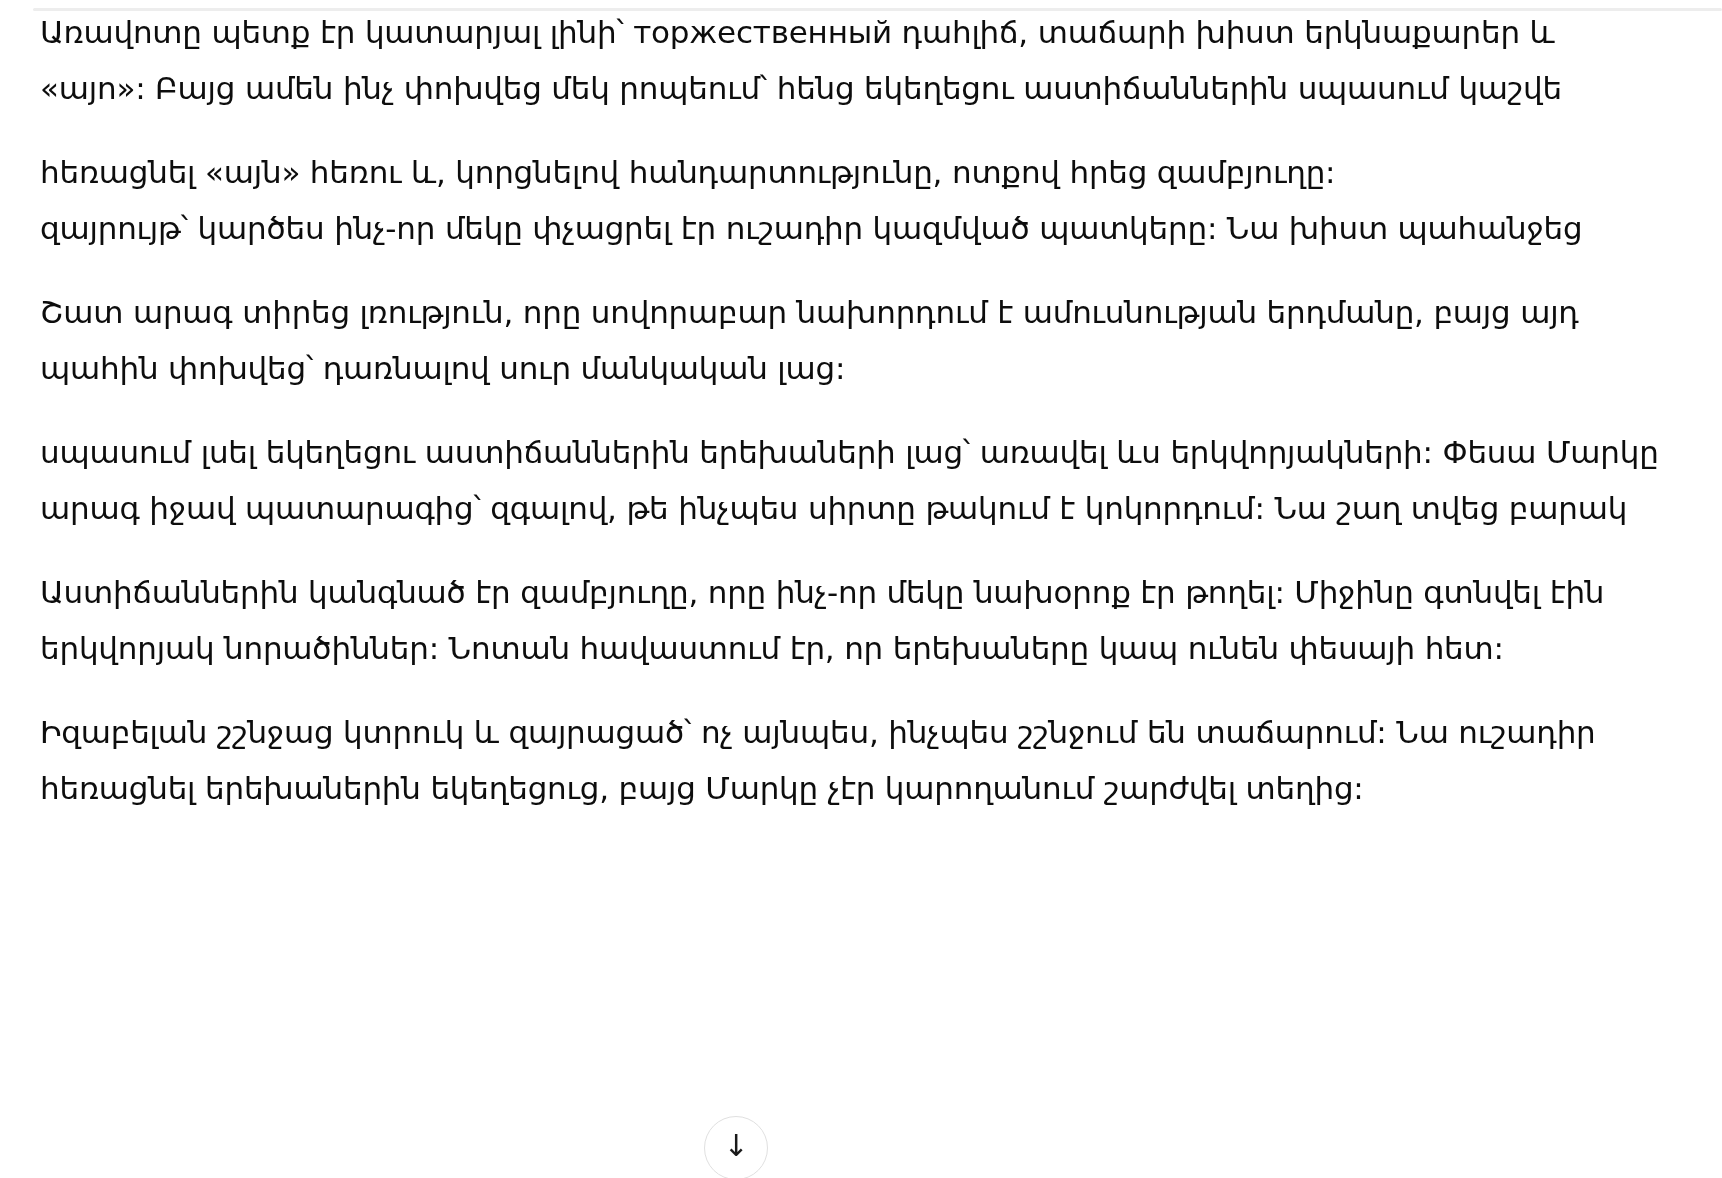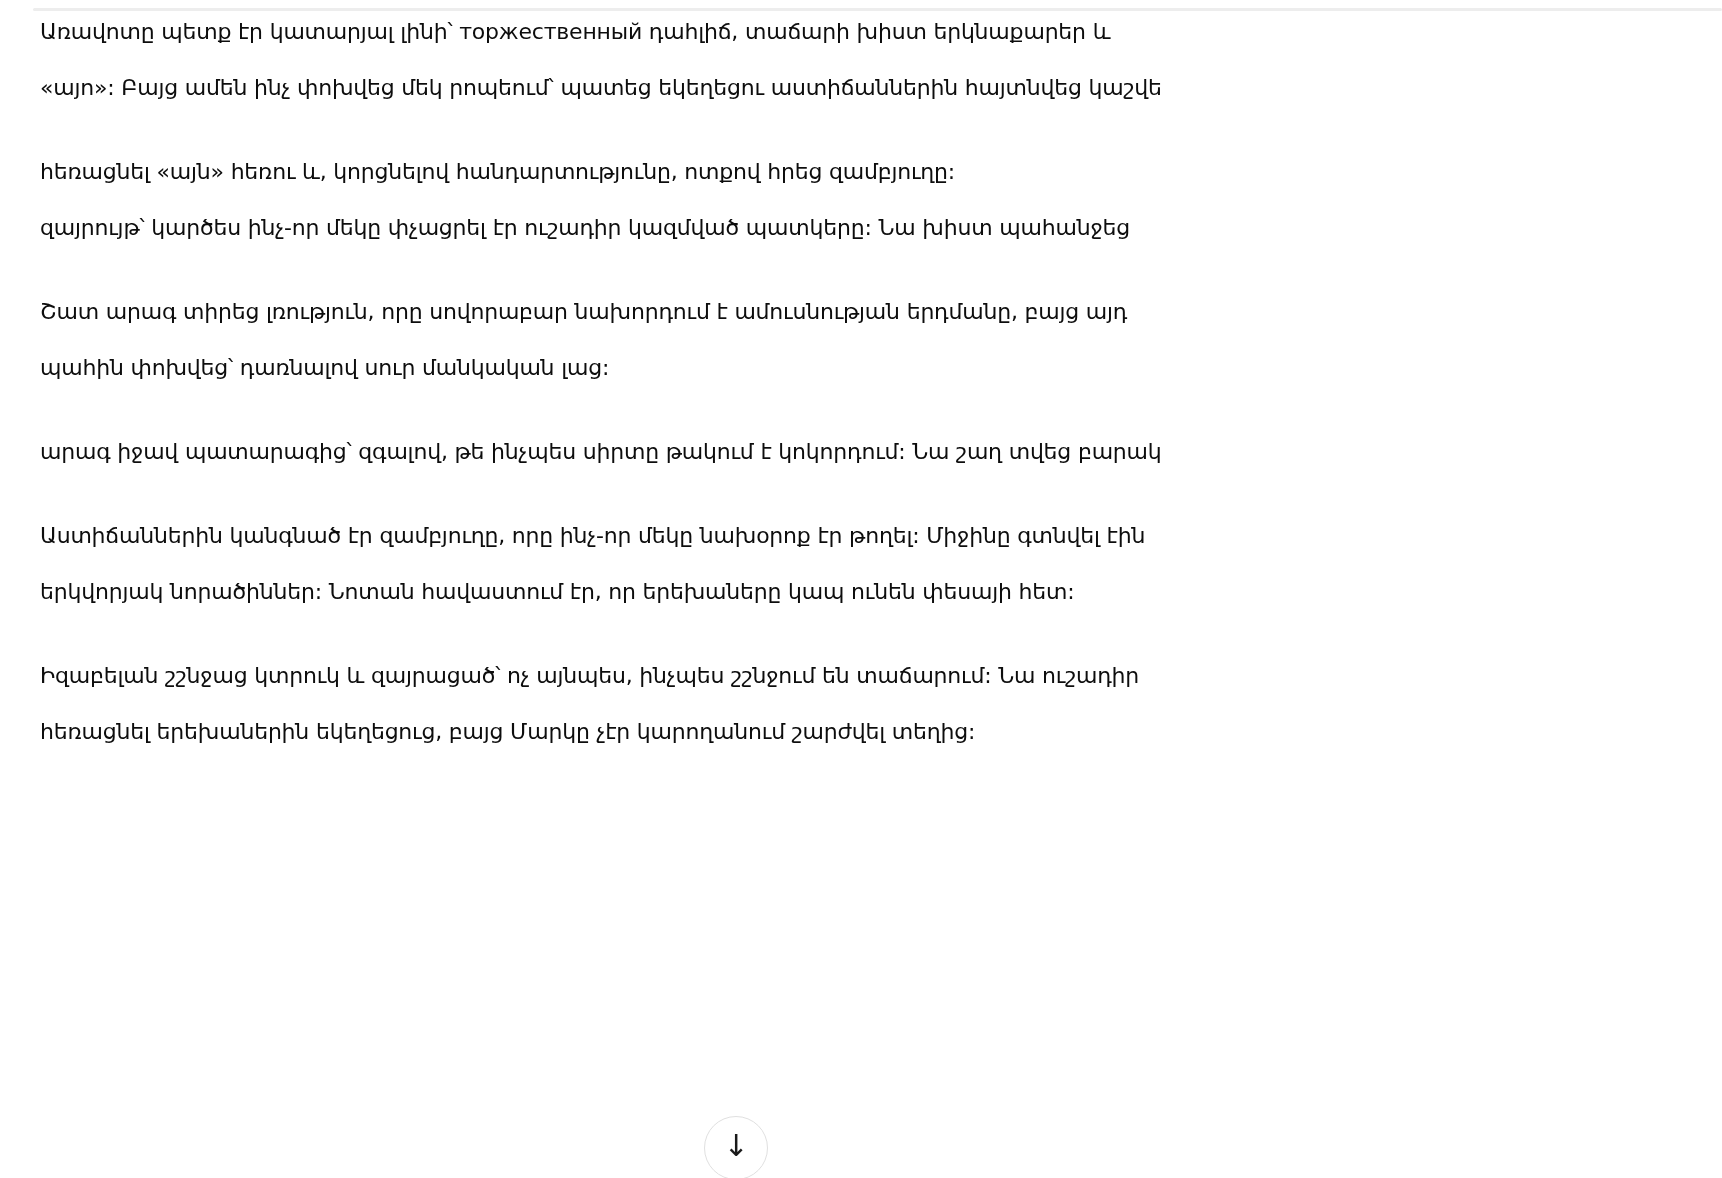--- a/index.html
+++ b/index.html
@@ -32,21 +32,21 @@
     left: 40px;
     right: 20px;
   }
   .paragraph {
     margin: 0 0 28px 0;
     padding: 0;
   }
   .text-line {
     height: 56px;
     line-height: 56px;
-    font-size: 22px;
+    font-size: 31px;
     color: #0d0d0d;
     white-space: nowrap;
     letter-spacing: -0.2px;
   }
   .scroll-btn {
     position: absolute;
     left: 704px;
     top: 1116px;
     width: 64px;
     height: 64px;
@@ -67,31 +67,32 @@
   }
 </style>
 </head>
 <body>
 
 <div class="page">
   <div class="top-divider"></div>
   <div class="document-area" id="document-area">
       <div class="paragraph">
         <div class="text-line">Առավոտը պետք էր կատարյալ լինի՝ торжественный դահլիճ, տաճարի խիստ երկնաքարեր և</div>
-        <div class="text-line">«այո»: Բայց ամեն ինչ փոխվեց մեկ րոպեում՝ պատեց եկեղեցու աստիճաններին հայտնվեց կաշվե</div>
+        <div class="text-line">«այո»: Բայց ամեն ինչ փոխվեց մեկ րոպեում՝ հենց եկեղեցու աստիճաններին սպասում կաշվե</div>
       </div>
       <div class="paragraph">
         <div class="text-line">հեռացնել «այն» հեռու և, կորցնելով հանդարտությունը, ոտքով հրեց զամբյուղը:</div>
         <div class="text-line">զայրույթ՝ կարծես ինչ-որ մեկը փչացրել էր ուշադիր կազմված պատկերը: Նա խիստ պահանջեց</div>
       </div>
       <div class="paragraph">
         <div class="text-line">Շատ արագ տիրեց լռություն, որը սովորաբար նախորդում է ամուսնության երդմանը, բայց այդ</div>
         <div class="text-line">պահին փոխվեց՝ դառնալով սուր մանկական լաց:</div>
       </div>
       <div class="paragraph">
+        <div class="text-line">սպասում լսել եկեղեցու աստիճաններին երեխաների լաց՝ առավել ևս երկվորյակների: Փեսա Մարկը</div>
         <div class="text-line">արագ իջավ պատարագից՝ զգալով, թե ինչպես սիրտը թակում է կոկորդում: Նա շաղ տվեց բարակ</div>
       </div>
       <div class="paragraph">
         <div class="text-line">Աստիճաններին կանգնած էր զամբյուղը, որը ինչ-որ մեկը նախօրոք էր թողել: Միջինը գտնվել էին</div>
         <div class="text-line">երկվորյակ նորածիններ: Նոտան հավաստում էր, որ երեխաները կապ ունեն փեսայի հետ:</div>
       </div>
       <div class="paragraph">
         <div class="text-line">Իզաբելան շշնջաց կտրուկ և զայրացած՝ ոչ այնպես, ինչպես շշնջում են տաճարում: Նա ուշադիր</div>
         <div class="text-line">հեռացնել երեխաներին եկեղեցուց, բայց Մարկը չէր կարողանում շարժվել տեղից:</div>
       </div>

